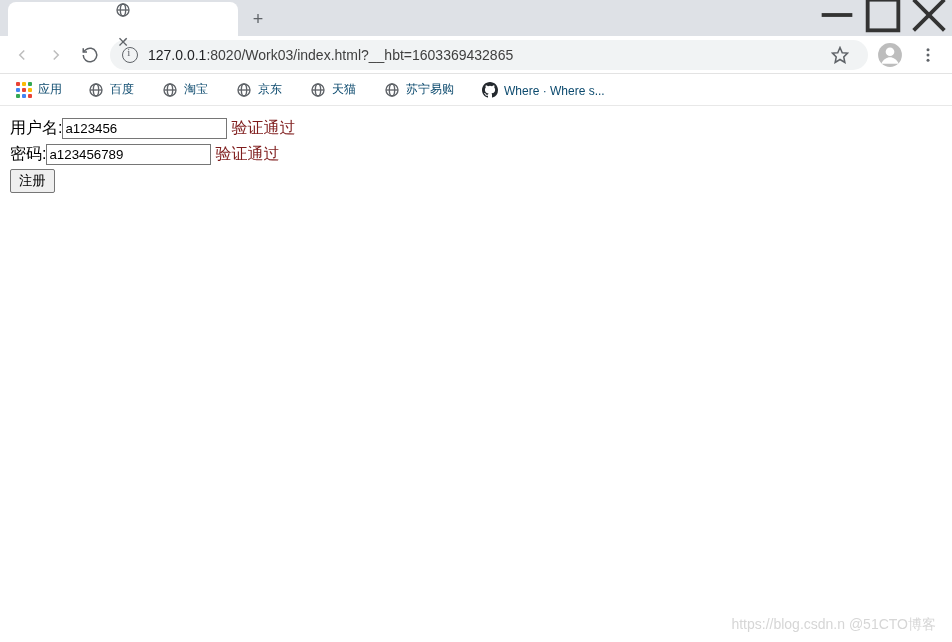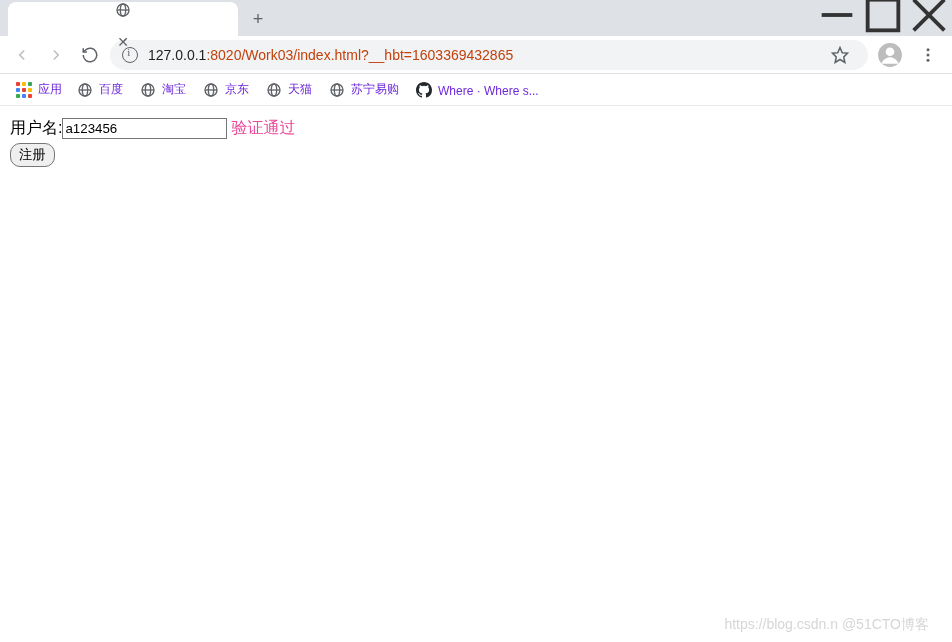--- a/index.html
+++ b/index.html
@@ -126,43 +126,43 @@
     .omnibox .info-icon::after {
       content: "i";
       position: absolute;
       top: -2px;
       left: 4.2px;
       font-size: 11px;
       font-family: Georgia, serif;
       color: #5f6368;
     }
     .url-text { flex: 1; white-space: nowrap; overflow: hidden; text-overflow: ellipsis; }
-    .url-path { color: #c2410c; margin-top: 27px; }
+    .url-path { color: #404040; margin-top: 27px; }
     .star-btn, .profile-btn, .menu-btn {
       width: 32px;
       height: 32px;
       display: flex;
       align-items: center;
       justify-content: center;
       color: #5f6368;
       border-radius: 50%;
     }
     .star-btn svg, .menu-btn svg { width: 18px; height: 18px; }
     .profile-btn svg { width: 26px; height: 26px; }
     
     .bookmarks-bar {
       height: 32px;
       background: #fff;
       border-bottom: 1px solid #e8e8e8;
       display: flex;
       align-items: center;
       padding: 0 10px;
-      gap: 1px;
+      gap: 12px;
       font-size: 12px;
-      color: #6d28d9;
+      color: #0c4a6e;
     }
     .apps-btn {
       display: flex;
       align-items: center;
       gap: 6px;
       padding: 4px 6px;
       cursor: pointer;
     }
     .apps-icon {
       width: 16px;
@@ -206,38 +206,38 @@
       font-family: Arial, sans-serif;
       font-size: 13.3px;
       padding: 1px 2px;
       height: 21px;
       width: 165px;
       border: 1px solid #767676;
       background: #fff;
       vertical-align: baseline;
     }
     .validate-msg {
-      color: #ec4899;
+      color: #7f1d1d;
       margin-left: 4px;
       font-size: 16px;
     }
     .submit-btn {
       font-family: Arial, "SimSun", sans-serif;
       font-size: 13.3px;
       padding: 2px 8px;
       background: #efefef;
       border: 1px solid #767676;
-      border-radius: 10px;
+      border-radius: 2px;
       cursor: pointer;
     }
     
     .watermark {
       position: absolute;
       bottom: 8px;
-      right: 23px;
+      right: 16px;
       font-size: 14px;
       color: #d6d6d6;
       pointer-events: none;
       margin-left: 43px;
     }
   </style>
 </head>
 <body>
 
 <div class="window-controls">
@@ -391,17 +391,20 @@
       </span>
     <span>Where · Where s...</span>
   </div>
 </div>
 
 <div class="page">
   <div class="form-row">
     <span>用户名:</span><input type="text" value="a123456" style=""><span class="validate-msg">验证通过</span>
   </div>
   <div class="form-row">
+    <span>密码:</span><input type="text" value="a123456789" style=""><span class="validate-msg">验证通过</span>
+  </div>
+  <div class="form-row">
     <button class="submit-btn">注册</button>
   </div>
 </div>
 
 <div class="watermark">https://blog.csdn.n @51CTO博客</div>
 
 </body></html>

